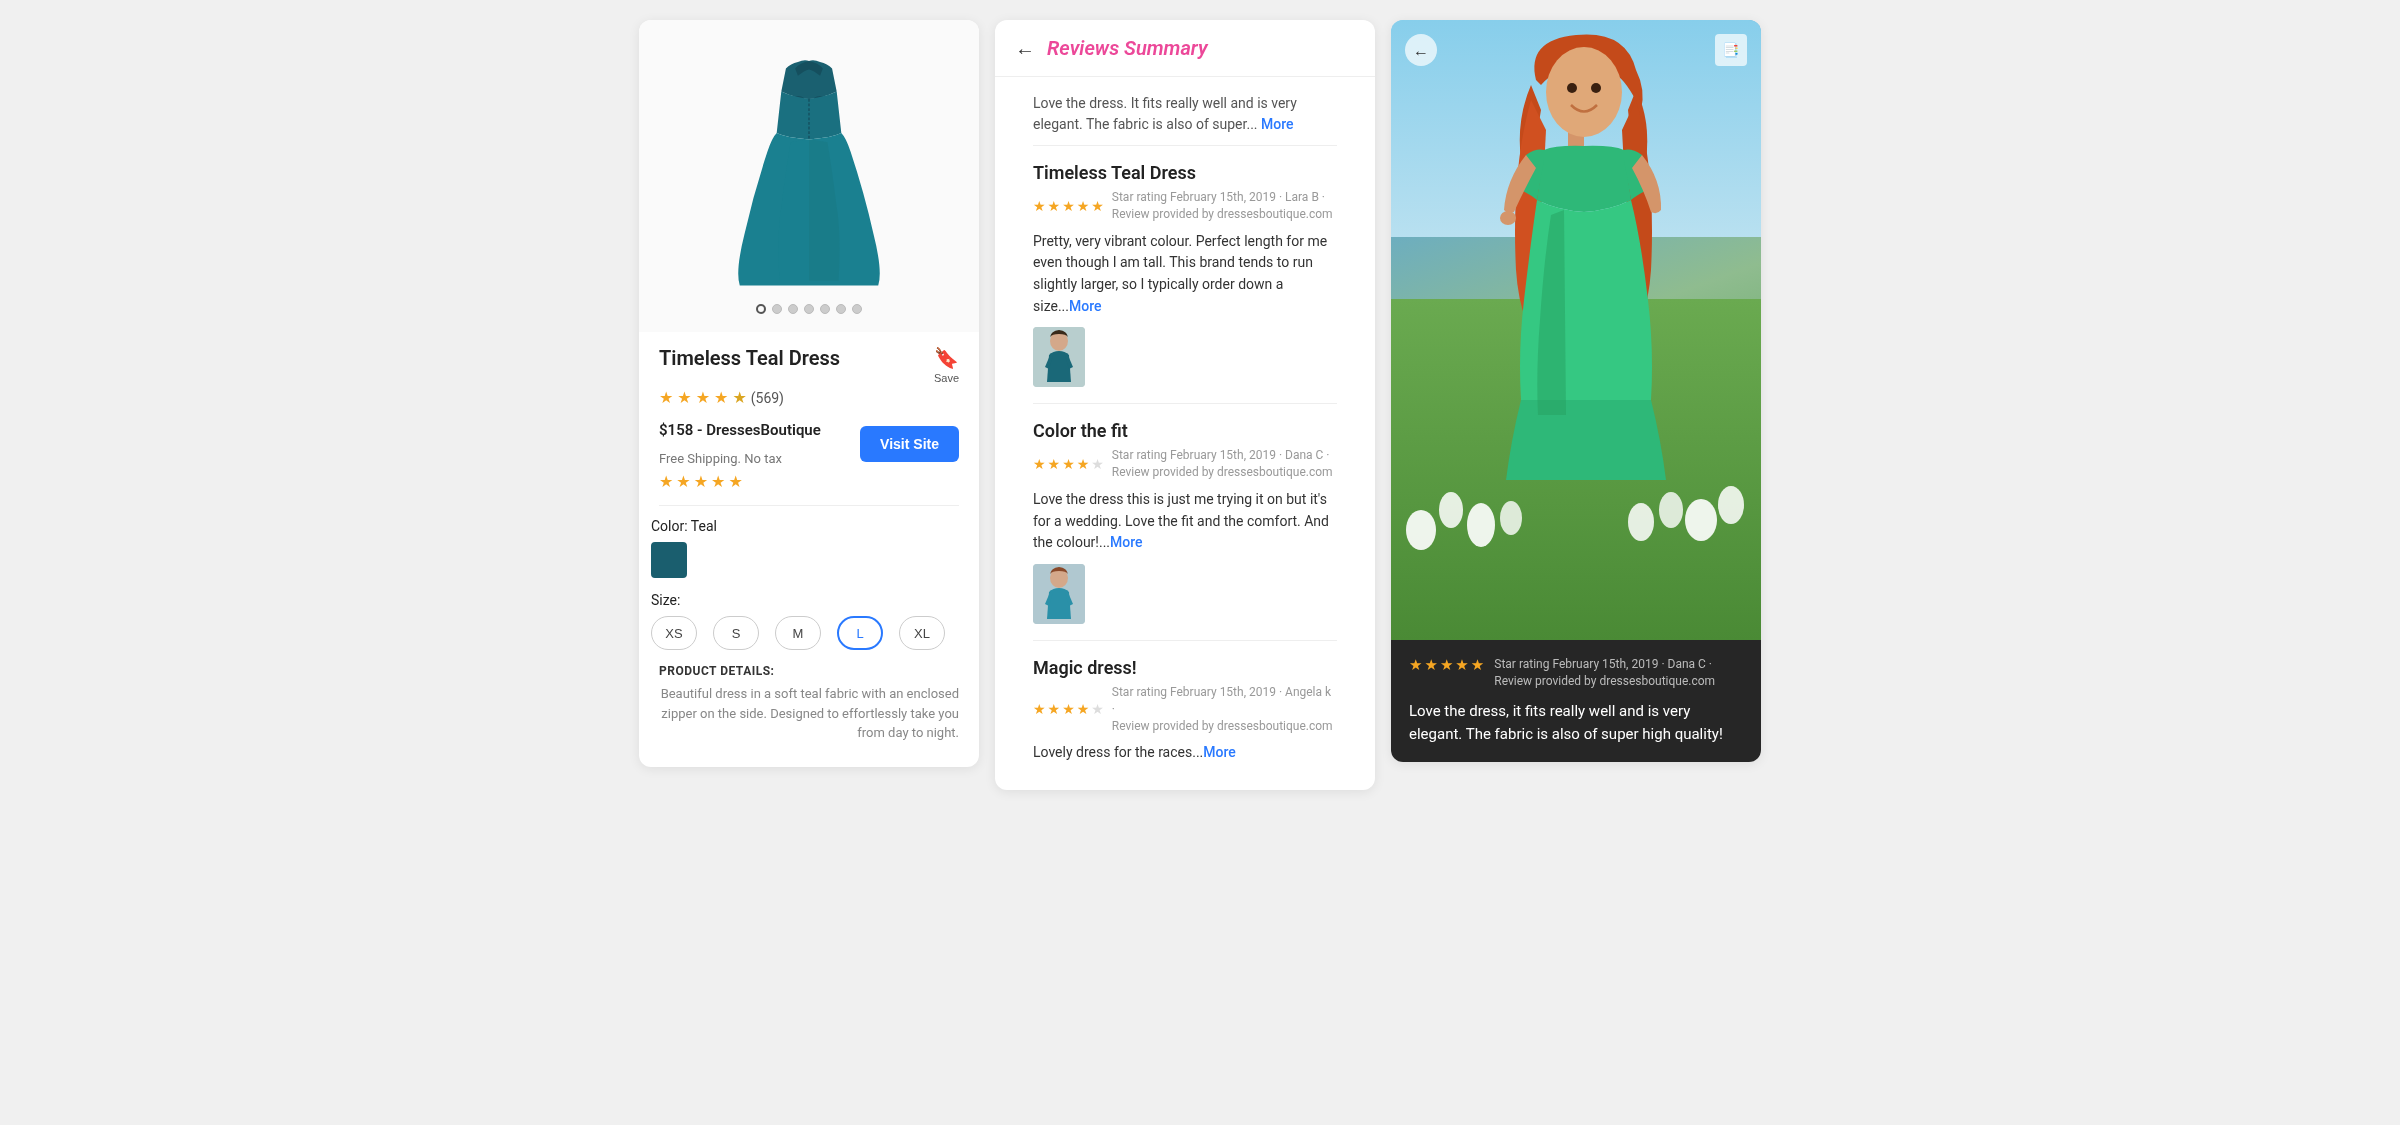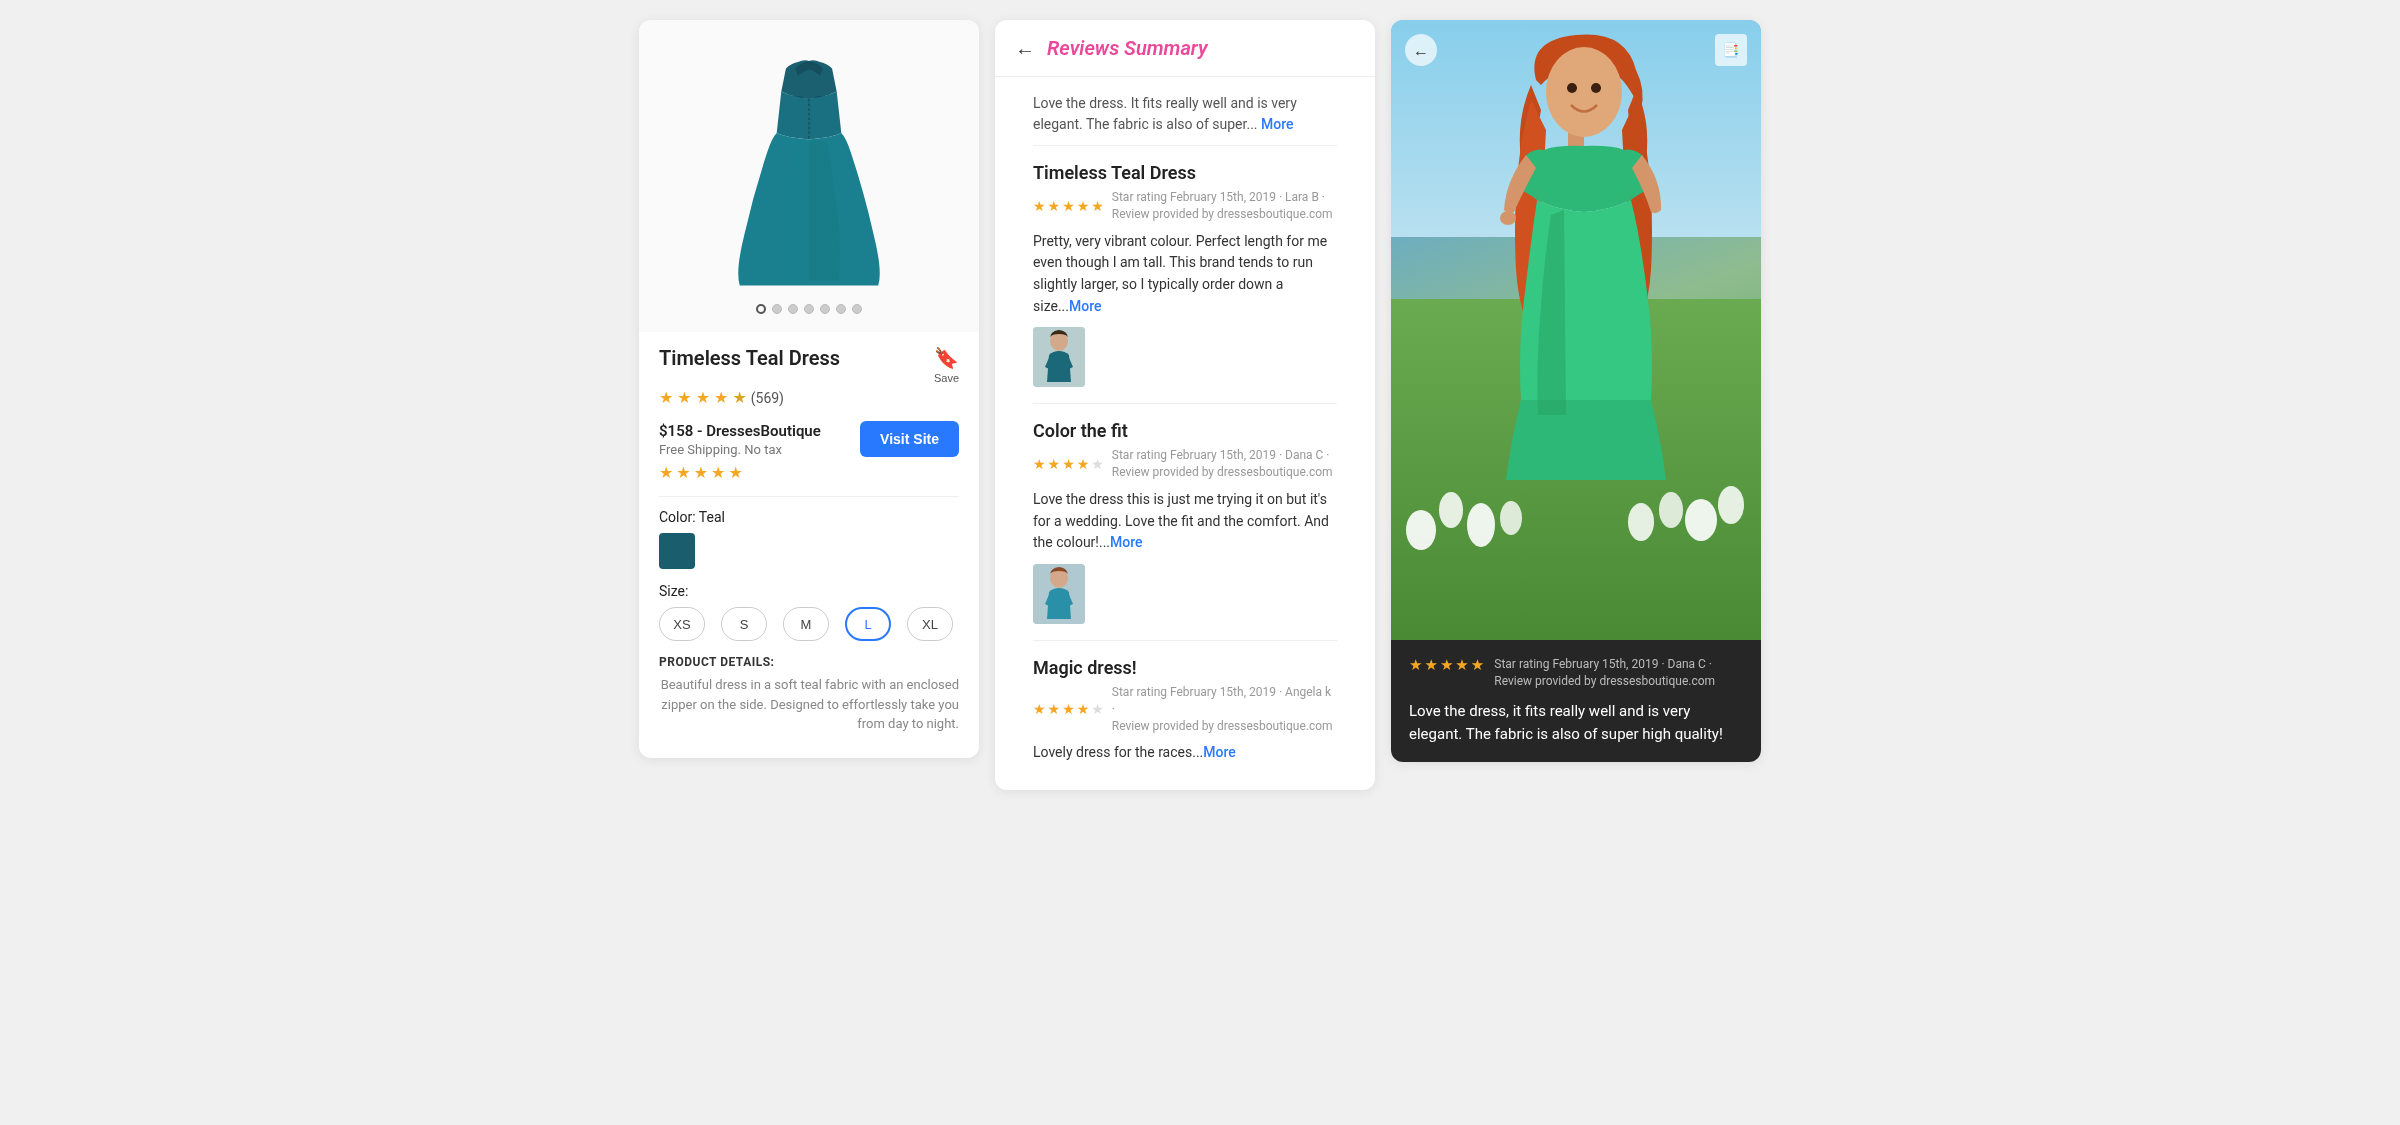--- a/index.html
+++ b/index.html
@@ -96,21 +96,21 @@
 
     .price-row {
       display: flex;
       align-items: center;
       justify-content: space-between;
       margin-bottom: 4px;
     }
 
     .price-info {}
     .price-line { font-size: 15px; font-weight: 600; color: #222; }
-    .shipping-line { font-size: 13px; color: #777; margin-top: 2px; }
+    .shipping-line { font-size: 13px; color: #777; margin-top: 12px; }
 
     .visit-btn {
       background: #2979ff;
       color: #fff;
       border: none;
       border-radius: 6px;
       padding: 10px 20px;
       font-size: 14px;
       font-weight: 600;
       cursor: pointer;
@@ -124,21 +124,21 @@
       margin-bottom: 14px;
     }
 
     .divider-line {
       height: 1px;
       background: #eee;
       margin: 0 0 12px;
     }
 
     .color-section, .size-section {
-      padding: 0 20px;
+      padding: 0 12px;
       margin-bottom: 14px;
     }
 
     .section-label {
       font-size: 14px;
       color: #222;
       margin-bottom: 8px;
     }
 
     .color-swatch {

